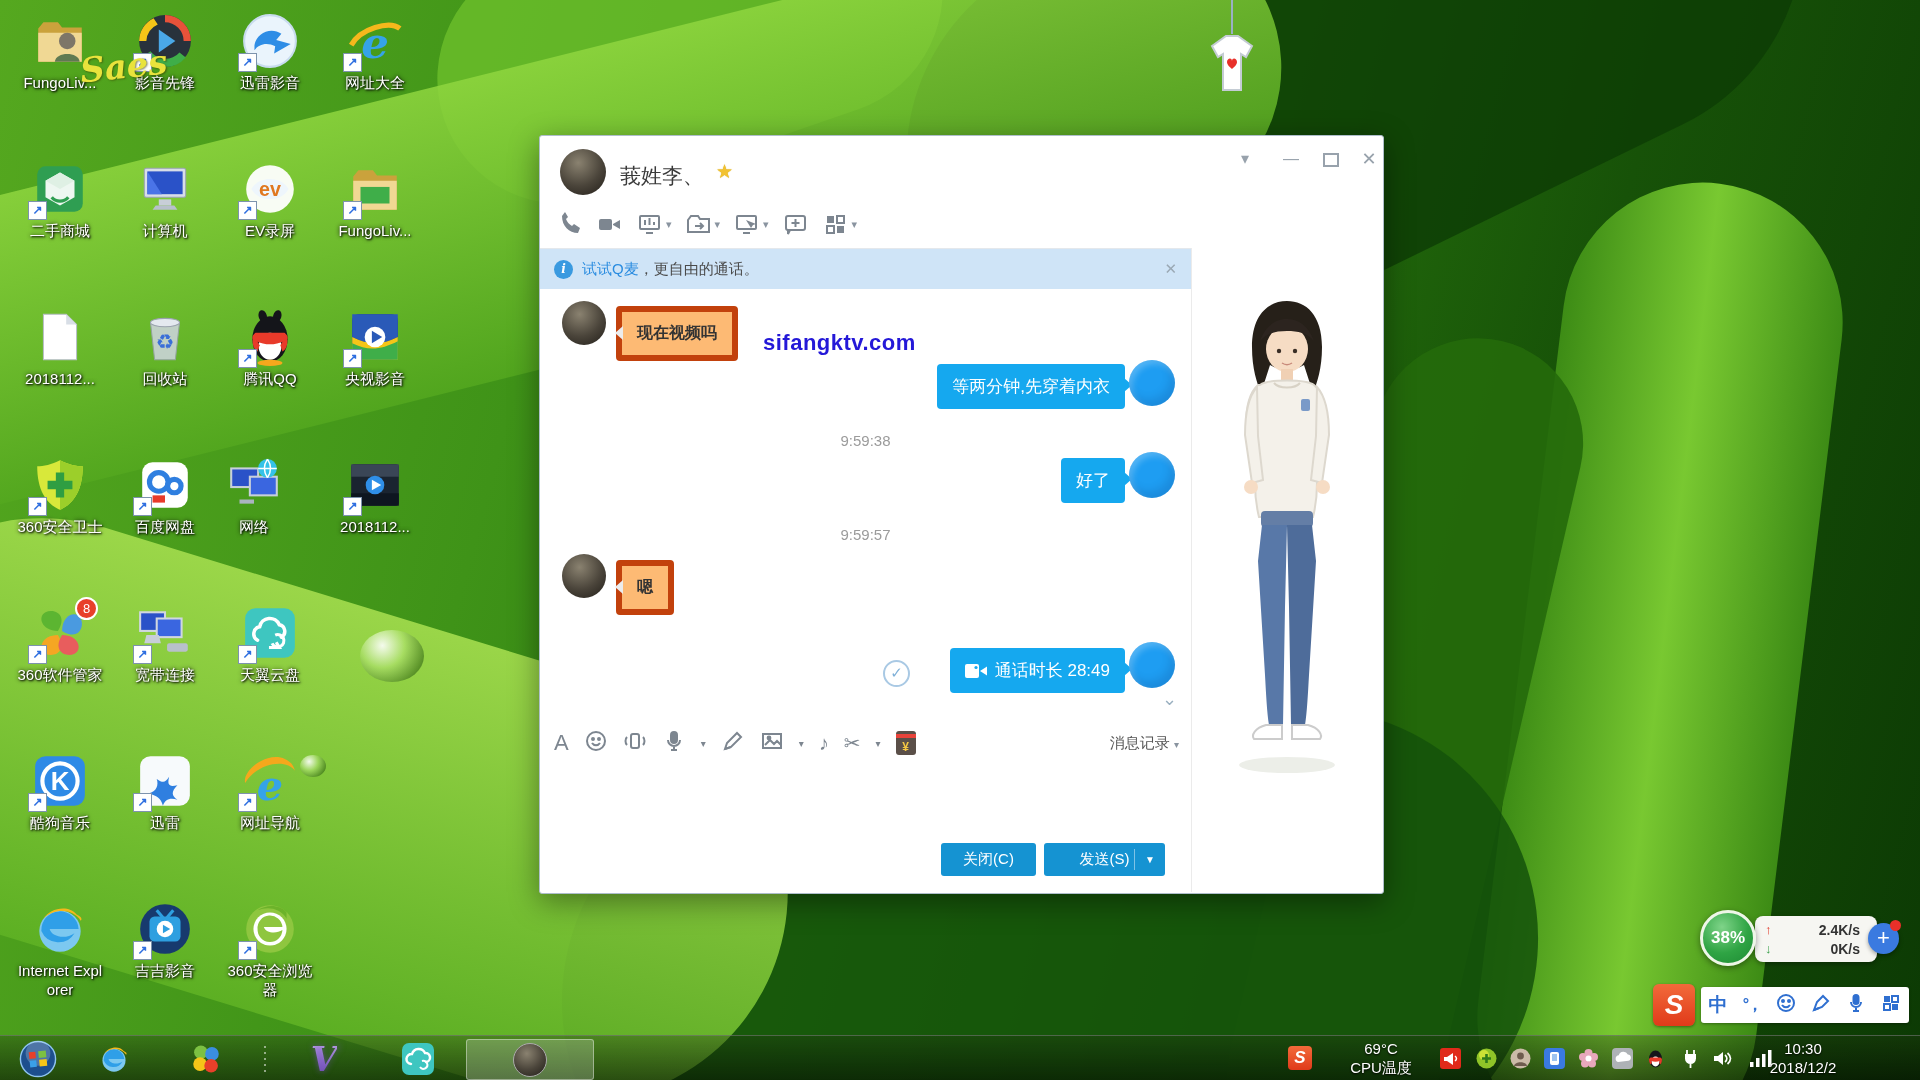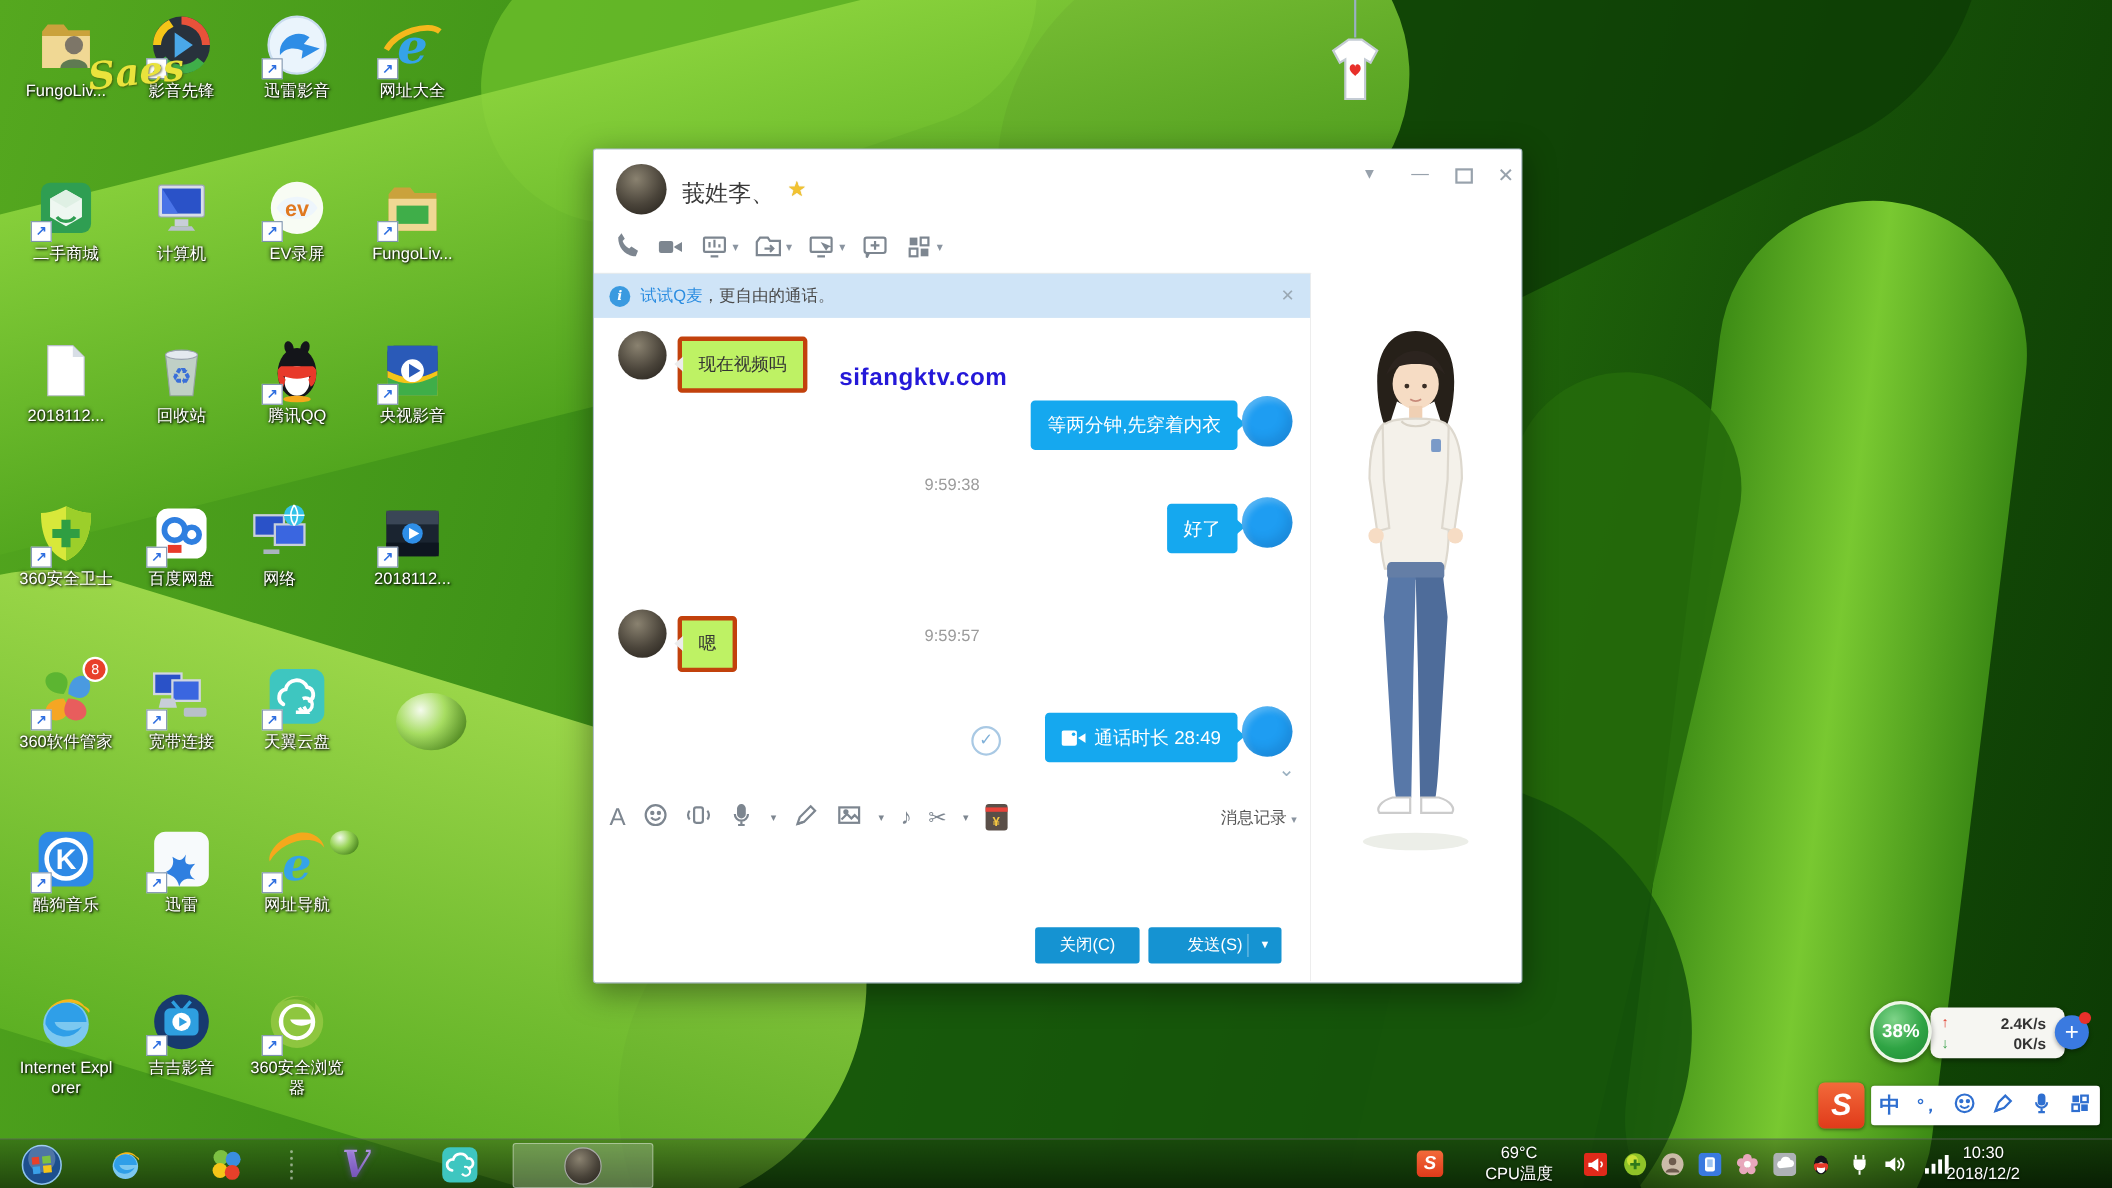--- a/index.html
+++ b/index.html
@@ -66,21 +66,21 @@
     display:flex;align-items:center;font-size:15px;}
   .info-i{width:19px;height:19px;border-radius:50%;background:#3a9ae0;color:#fff;font-size:12px;font-weight:bold;
     text-align:center;line-height:19px;margin:0 9px 0 14px;font-family:"DejaVu Serif",serif;font-style:italic;}
   .banner .lk{color:#2a8ce0;} .banner .rest{color:#4a4a4a;}
   .banner .bx{position:absolute;right:14px;color:#9aa8b4;font-size:15px;}
 
   
   .av-r{position:absolute;width:46px;height:46px;border-radius:50%;background:#1e9df2;
     box-shadow:inset -4px -6px 10px rgba(0,0,60,.12), inset 3px 4px 6px rgba(255,255,255,.25);}
   .bub{position:absolute;padding:11px 15px;font-size:16px;border-radius:4px;}
-  .bub-l{background:#bef264;border:4px solid #c2410c;color:#333;}
+  .bub-l{background:#fdba74;border:6px solid #c2410c;color:#333;font-weight:bold;}
   .bub-l:after{content:"";position:absolute;left:-7px;top:14px;border:7px solid transparent;border-left:none;border-right:8px solid #ececec;}
   .bub-r{background:#15a8ef;color:#fff;}
   .bub-r:after{content:"";position:absolute;right:-7px;top:14px;border:7px solid transparent;border-right:none;border-left:8px solid #15a8ef;}
   .tstamp{position:absolute;left:0;width:651px;text-align:center;font-size:15px;color:#9b9b9b;}
   #spam-link{position:absolute;left:223px;top:194px;font-size:22px;color:#2418d8;font-weight:bold;letter-spacing:.5px;}
   .callcheck{position:absolute;left:343px;top:524px;width:23px;height:23px;border-radius:50%;
     border:2px solid #a9c9e4;color:#7fb0d8;font-size:15px;line-height:22px;text-align:center;}
   .cam-ic{display:inline-block;vertical-align:-3px;margin-right:8px;}
   #scrolldown{position:absolute;left:622px;top:552px;font-size:18px;color:#9ab0c0;}
 
@@ -400,21 +400,21 @@
     <div id="spam-link">sifangktv.com</div>
 
     <div class="bub bub-r" style="right:258px;top:228px;font-size:17px;">等两分钟,先穿着内衣</div>
     <div class="av-r" style="left:589px;top:224px;"></div>
 
     <div class="tstamp" style="top:296px;">9:59:38</div>
 
     <div class="bub bub-r" style="right:258px;top:322px;font-size:17px;">好了</div>
     <div class="av-r" style="left:589px;top:316px;"></div>
 
-    <div class="tstamp" style="top:390px;margin-top:44px;">9:59:57</div>
+    <div class="tstamp" style="top:390px;">9:59:57</div>
 
     <div class="peer-av small" style="left:22px;top:418px;"></div>
     <div class="bub bub-l" style="left:76px;top:424px;">嗯</div>
 
 
     <div class="callcheck">✓</div>
     <div class="bub bub-r" style="right:258px;top:512px;font-size:17px;">
       <svg class="cam-ic" width="22" height="16" viewBox="0 0 22 16">
           <rect x="0" y="1" width="14" height="14" rx="2" fill="#fff"></rect>
           <path d="M15 8l7-4.5v9z" fill="#fff"></path>

